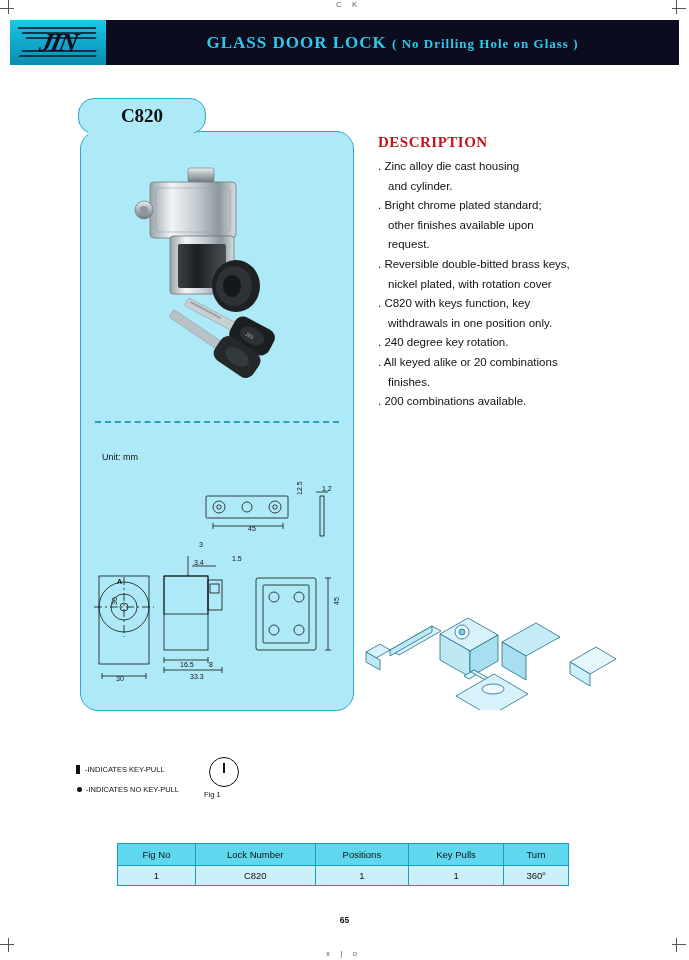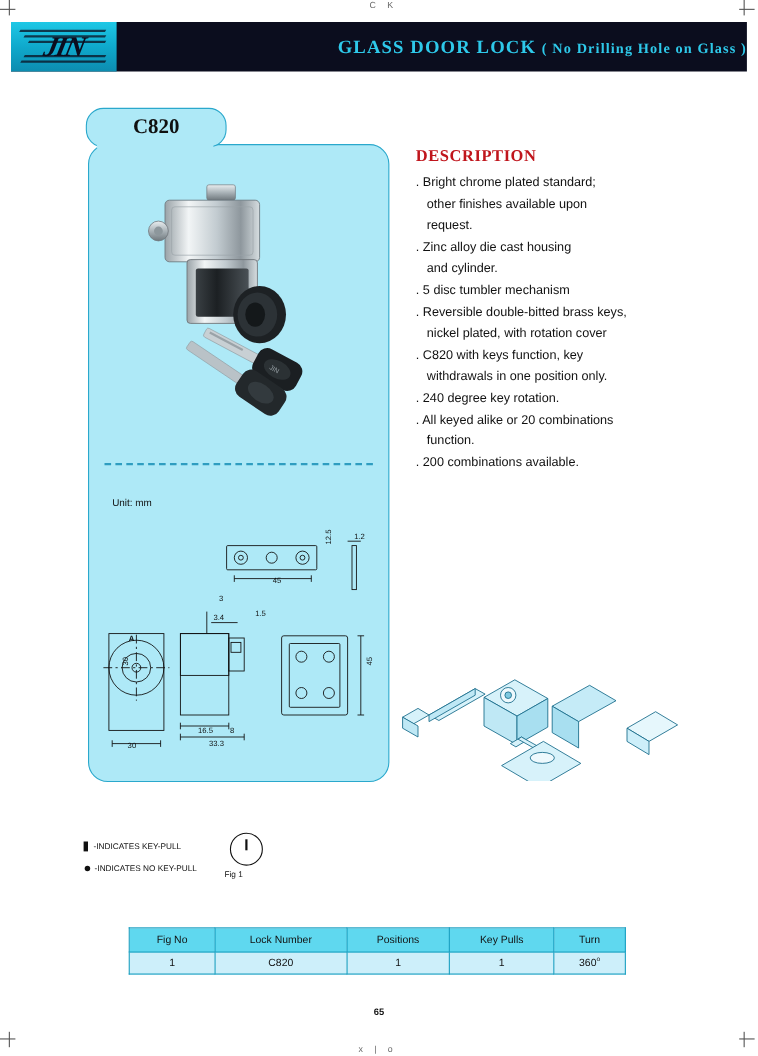--- a/index.html
+++ b/index.html
@@ -83,21 +83,21 @@
   }
   .logo-stripes span {
     position: absolute;
     height: 2px;
     background: #0b0d1e;
     transform: skewX(-30deg);
     opacity: .75;
   }
   .header-title {
     flex: 1;
-    text-align: right;
+    text-align: center;
     color: #2ec9ea;
     font-family: "Liberation Serif", serif;
     font-weight: bold;
     font-size: 17px;
     letter-spacing: 1px;
   }
   .header-title .sm { font-size: 13px; }
 
   
   .panel {
@@ -497,23 +497,22 @@
       <td><span>360</span><sup class="deg">o</sup></td>
     </tr>
   </tbody>
 </table>
 
 <div class="page-num">65</div>
 
 <div class="desc">
   <h2>DESCRIPTION</h2>
   <ul id="desc-list">
+      <li><span>. Zinc alloy die cast housing</span><span class="cont">and cylinder.</span></li>
       <li><span>. Bright chrome plated standard;</span><span class="cont">other finishes available upon
 request.</span></li>
-      <li><span>. Zinc alloy die cast housing</span><span class="cont">and cylinder.</span></li>
-      <li><span>. 5 disc tumbler mechanism</span></li>
       <li><span>. Reversible double-bitted brass keys,</span><span class="cont">nickel plated, with rotation cover</span></li>
       <li><span>. C820 with keys function, key</span><span class="cont">withdrawals in one position only.</span></li>
       <li><span>. 240 degree key rotation.</span></li>
-      <li><span>. All keyed alike or 20 combinations</span><span class="cont">function.</span></li>
+      <li><span>. All keyed alike or 20 combinations</span><span class="cont">finishes.</span></li>
       <li><span>. 200 combinations available.</span></li>
     </ul>
 </div>
 
 </body></html>

